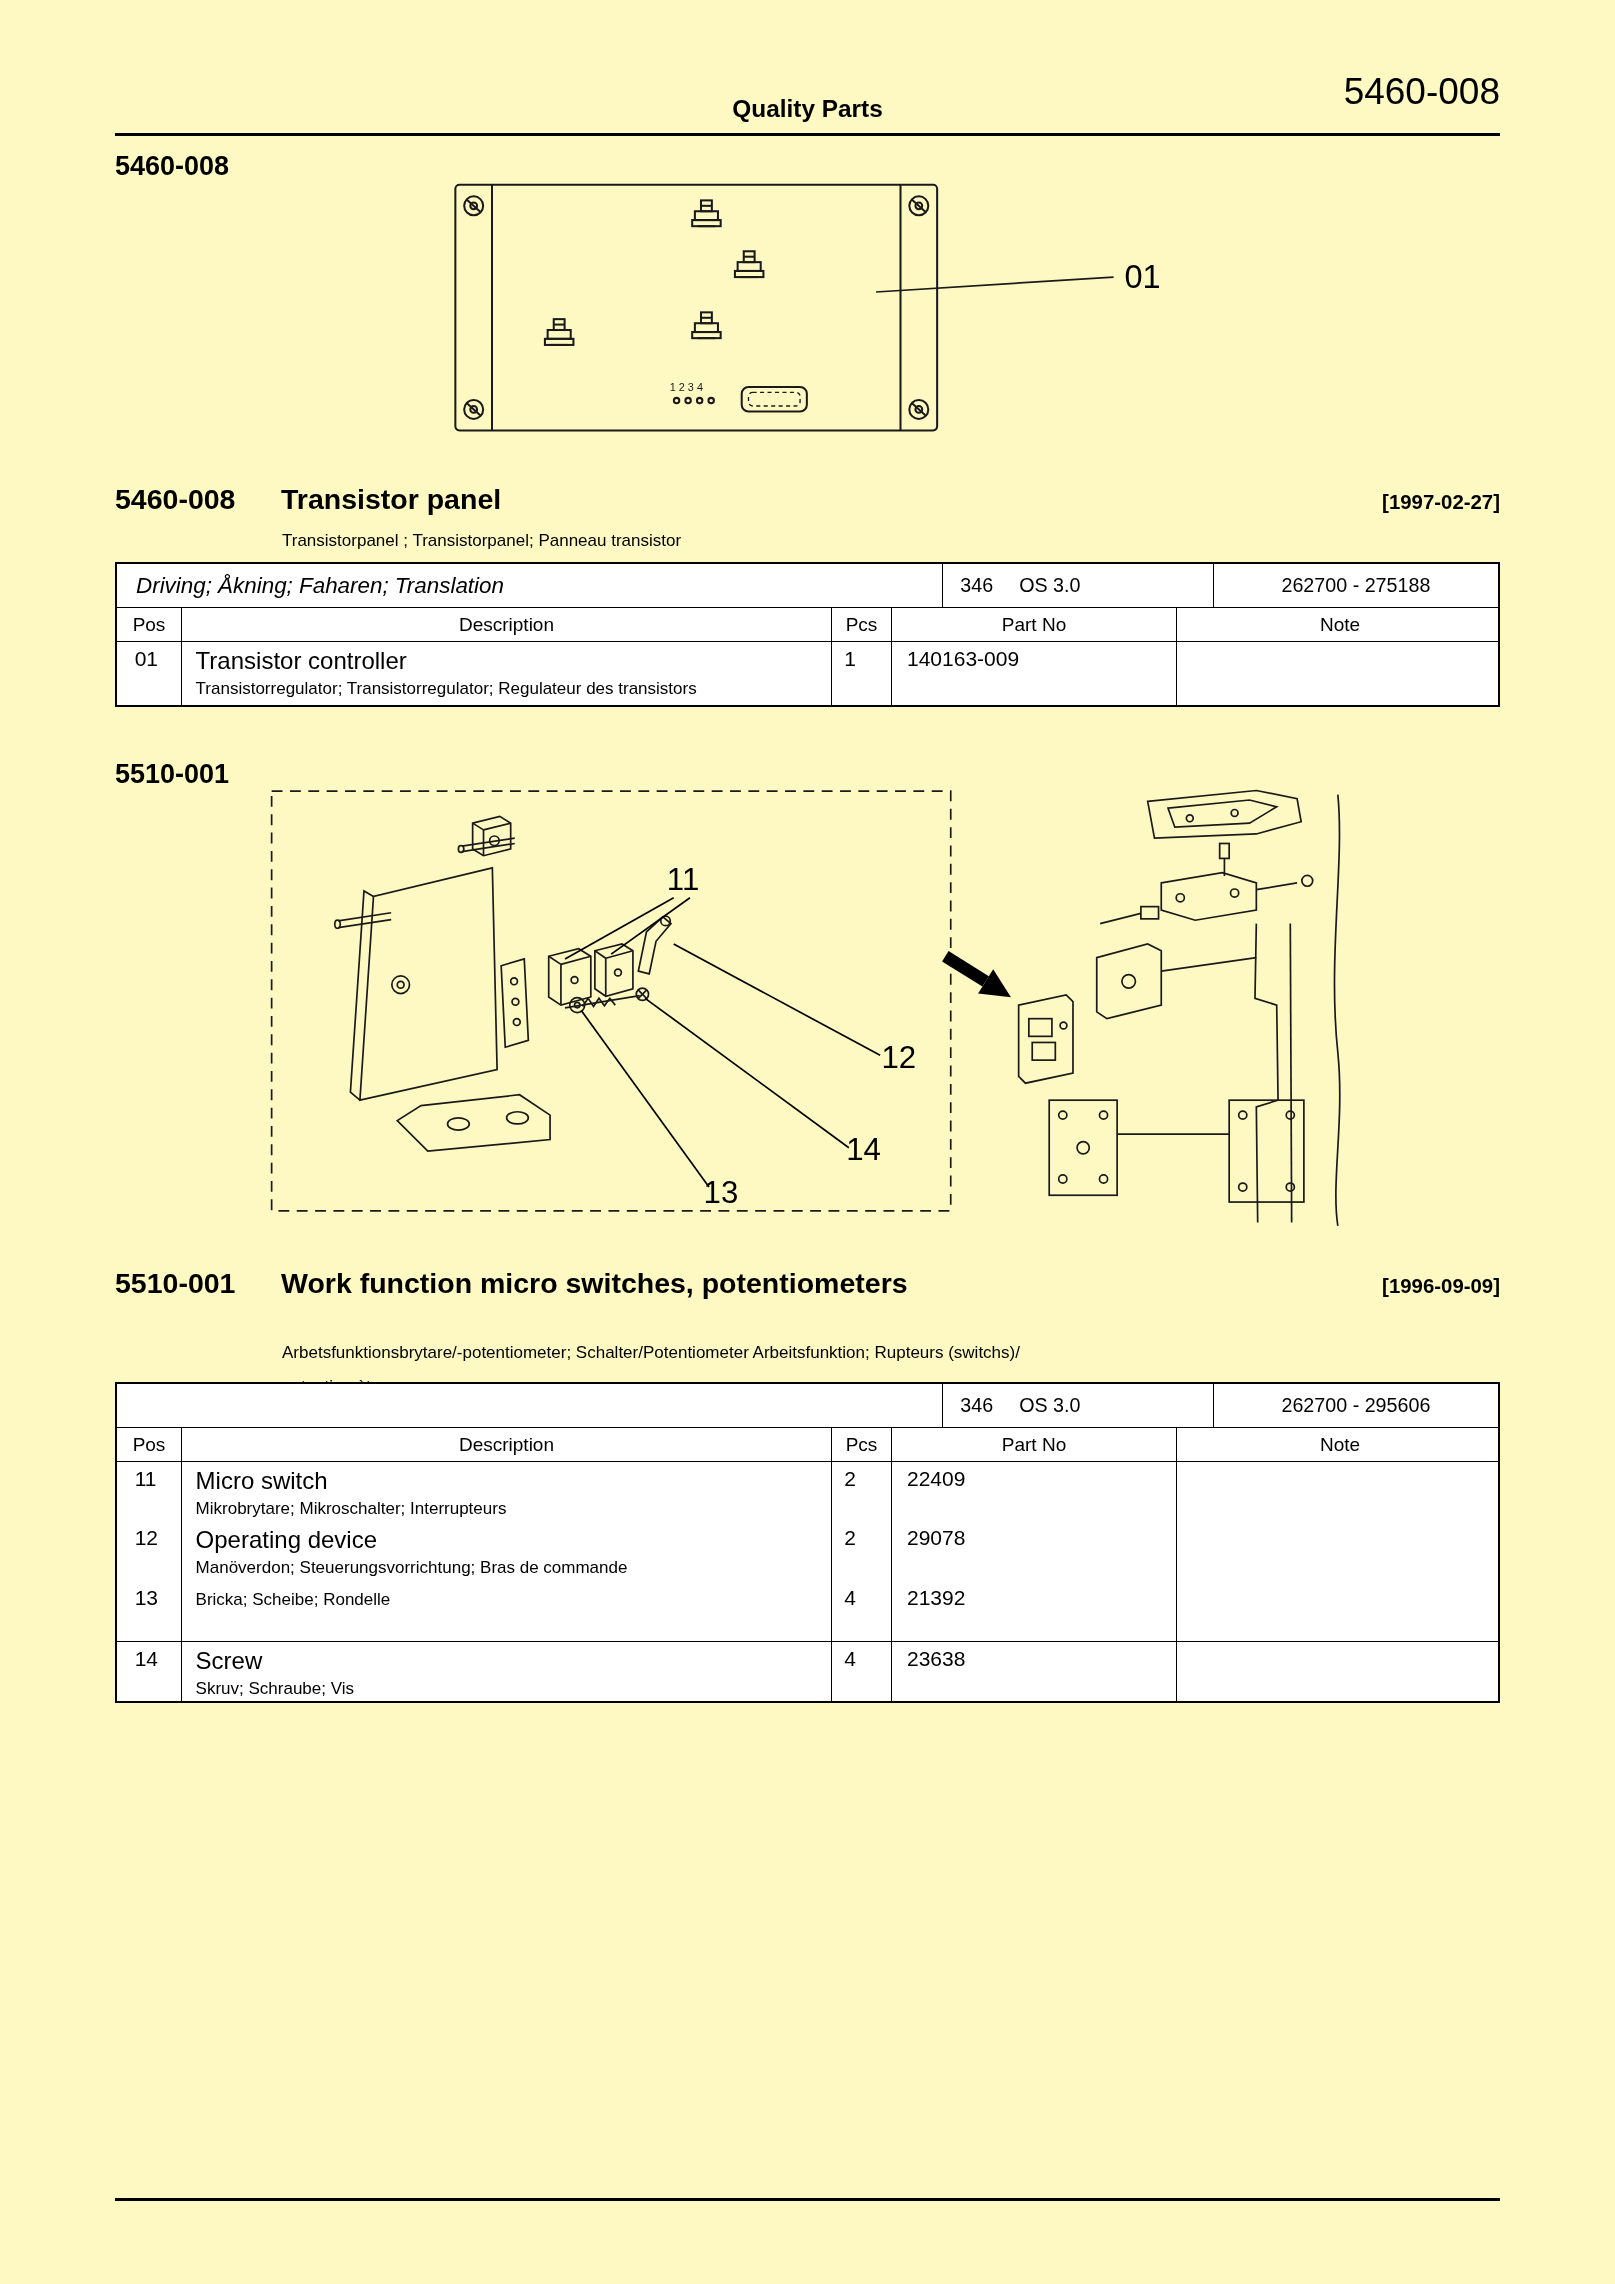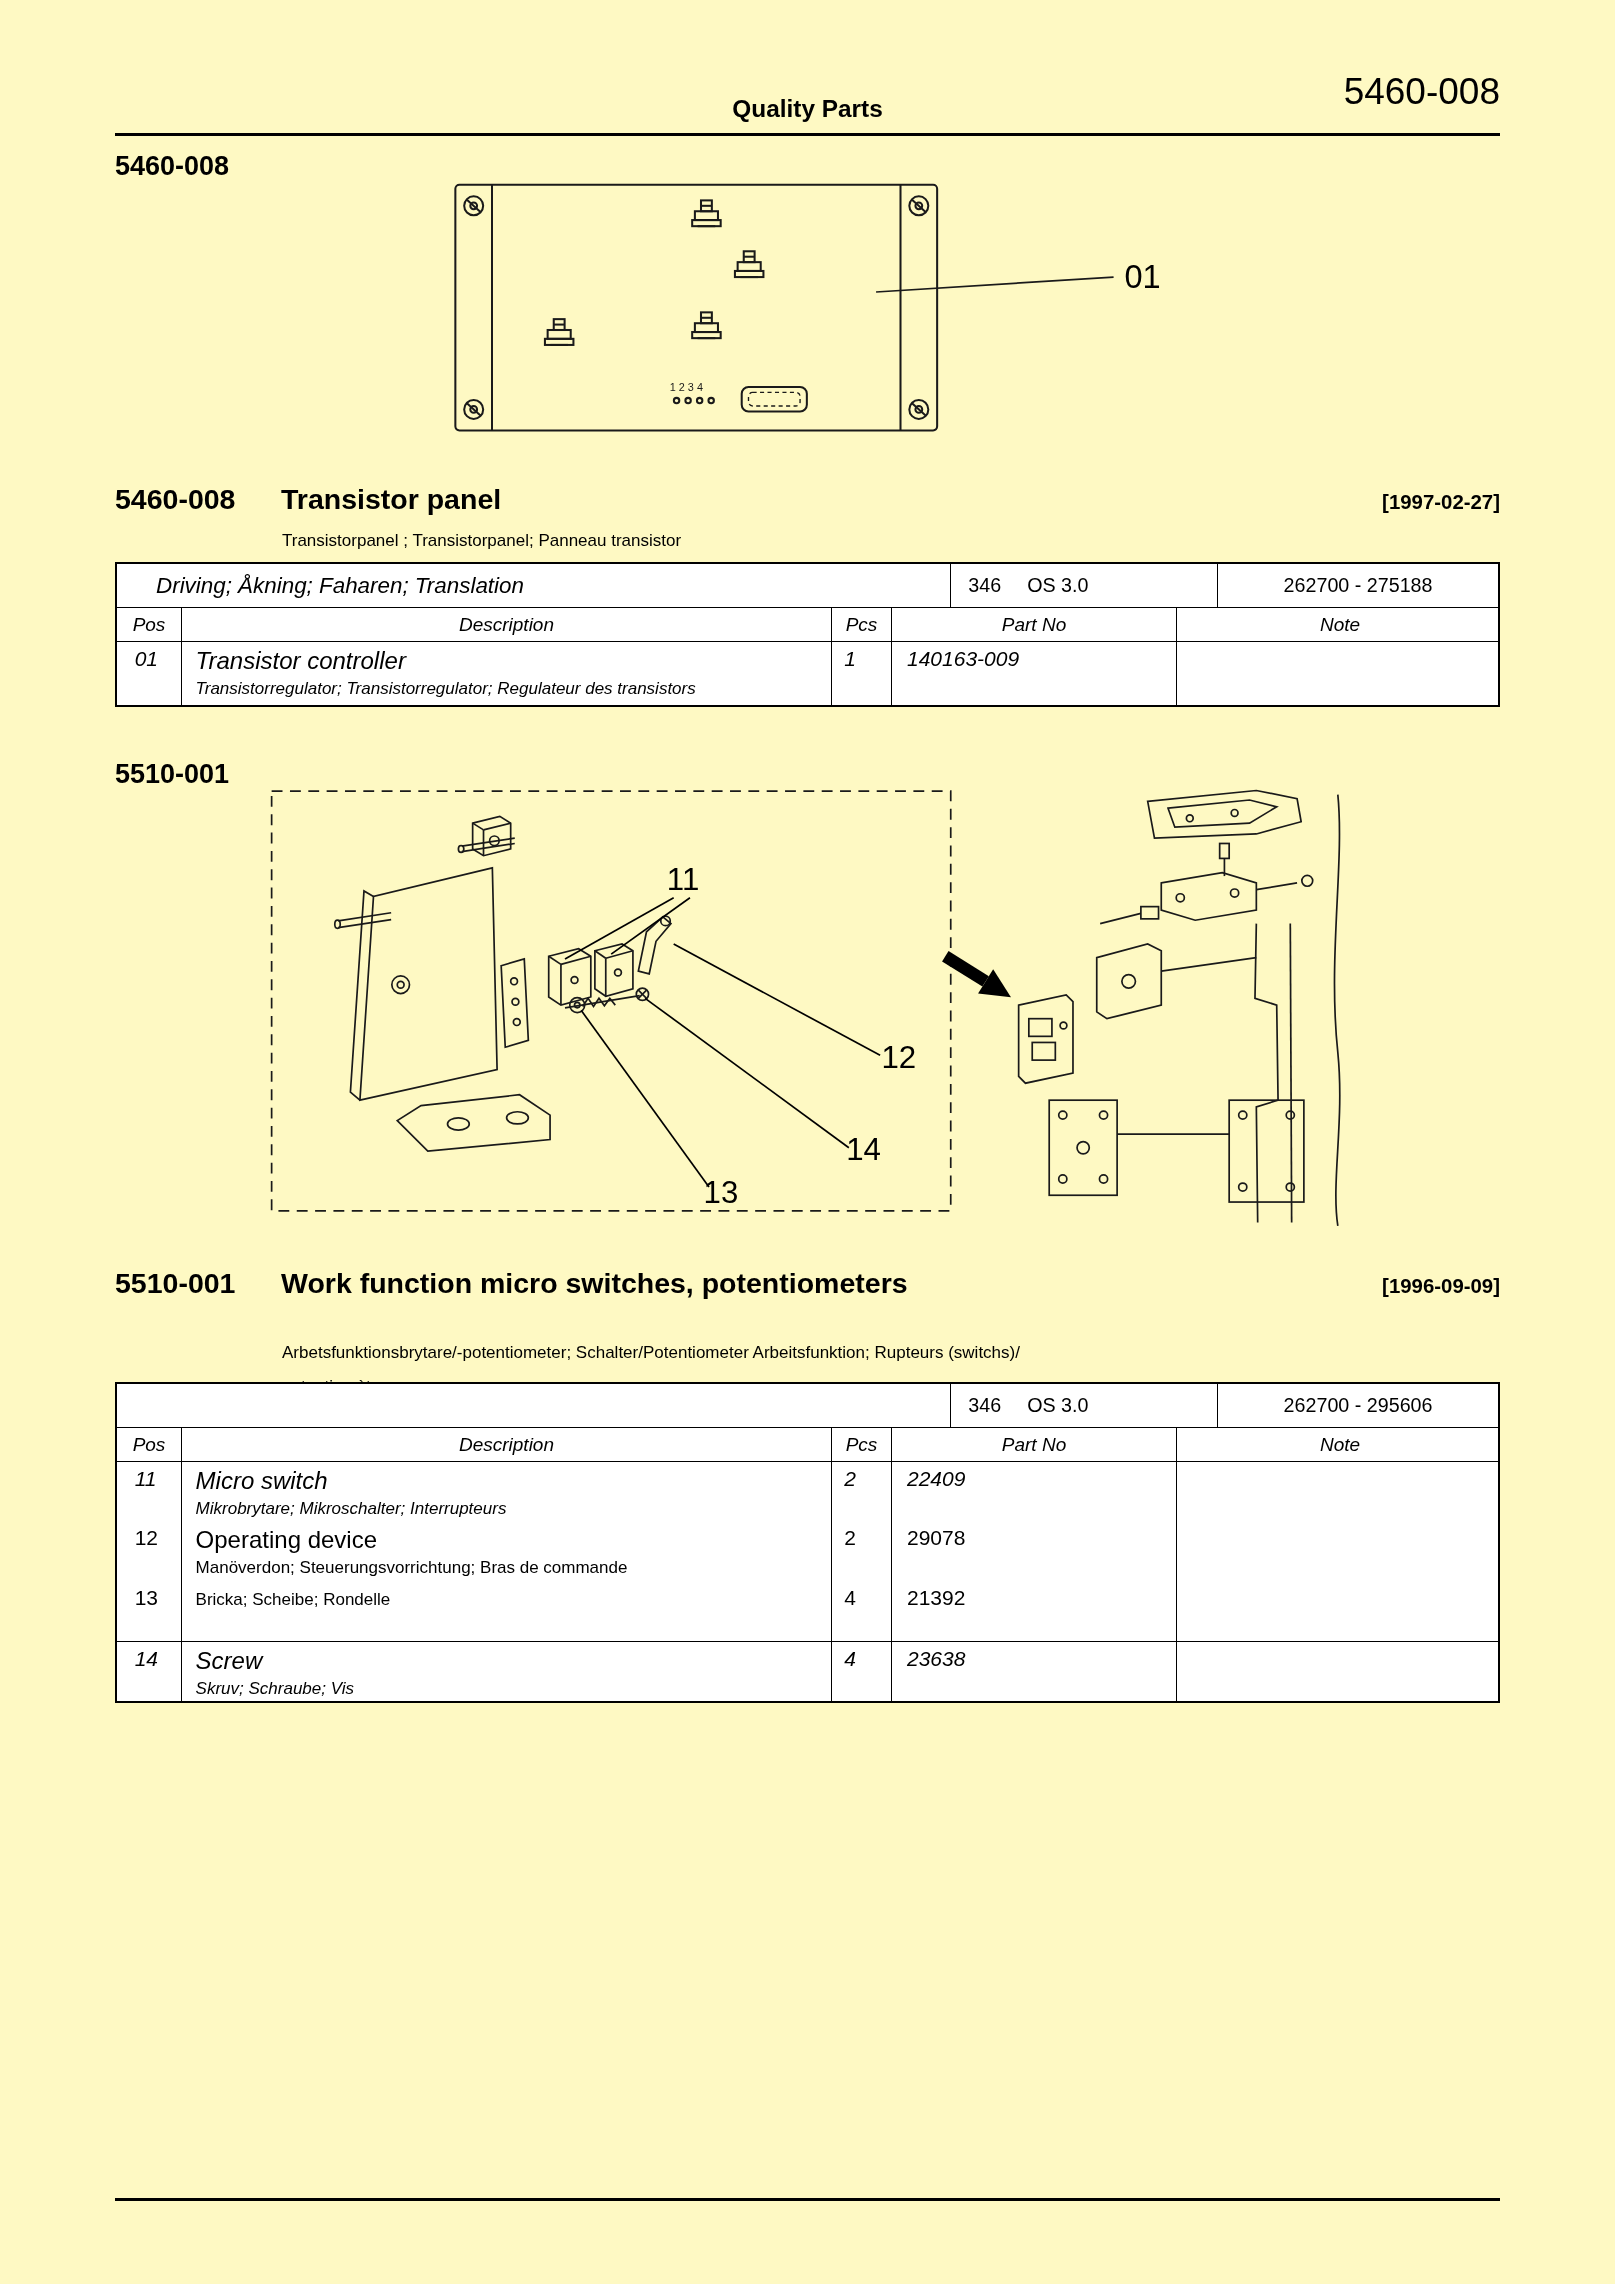--- a/index.html
+++ b/index.html
@@ -20,23 +20,23 @@
   .sec-label { left:115px; font-size:27px; font-weight:bold; }
   .sec-heading { left:115px; width:1385px; display:flex; align-items:baseline; }
   .sec-code  { width:166px; font-size:28.5px; font-weight:bold; flex:none; }
   .sec-title { flex:1; font-size:28.5px; font-weight:bold; }
   .sec-date  { font-size:20.4px; font-weight:bold; flex:none; }
   .sec-sub   { left:282px; width:1154px; font-size:17px; line-height:34px; }
 
   
   .tbl { left:115px; width:1385px; border:2px solid #000; background:#fff; }
   .trow { display:flex; width:100%; }
-  .bt { border-top:1.4px solid #000;font-style:italic; }
+  .bt { border-top:1.4px solid #000; }
   .gh { height:43px; align-items:center; }
-  .gh-left  { width:828px; height:100%; border-right:1.4px solid #000; display:flex; align-items:center; padding-left:19px; font-style:italic; font-size:22.4px;margin-left:20px; }
+  .gh-left  { width:828px; height:100%; border-right:1.4px solid #000; display:flex; align-items:center; padding-left:19px; font-style:italic; font-size:22.4px; }
   .gh-mid   { width:272px; height:100%; border-right:1.4px solid #000; display:flex; align-items:center; padding-left:17.7px; font-size:19.7px; gap:26px; }
   .gh-right { width:285px; height:100%; display:flex; align-items:center; justify-content:center; font-size:19.7px; }
   .ch { height:34px; }
   .ch > div { display:flex; align-items:center; justify-content:center; font-size:19px; height:100%; }
   .c-pos  { width:65px;  border-right:1.4px solid #000; flex:none; }
   .c-desc { width:650px; border-right:1.4px solid #000; flex:none; }
   .c-pcs  { width:60px;  border-right:1.4px solid #000; flex:none; }
   .c-part { width:285px; border-right:1.4px solid #000; flex:none; }
   .c-note { width:326px; flex:none; }
   .brow { min-height:60px; }

